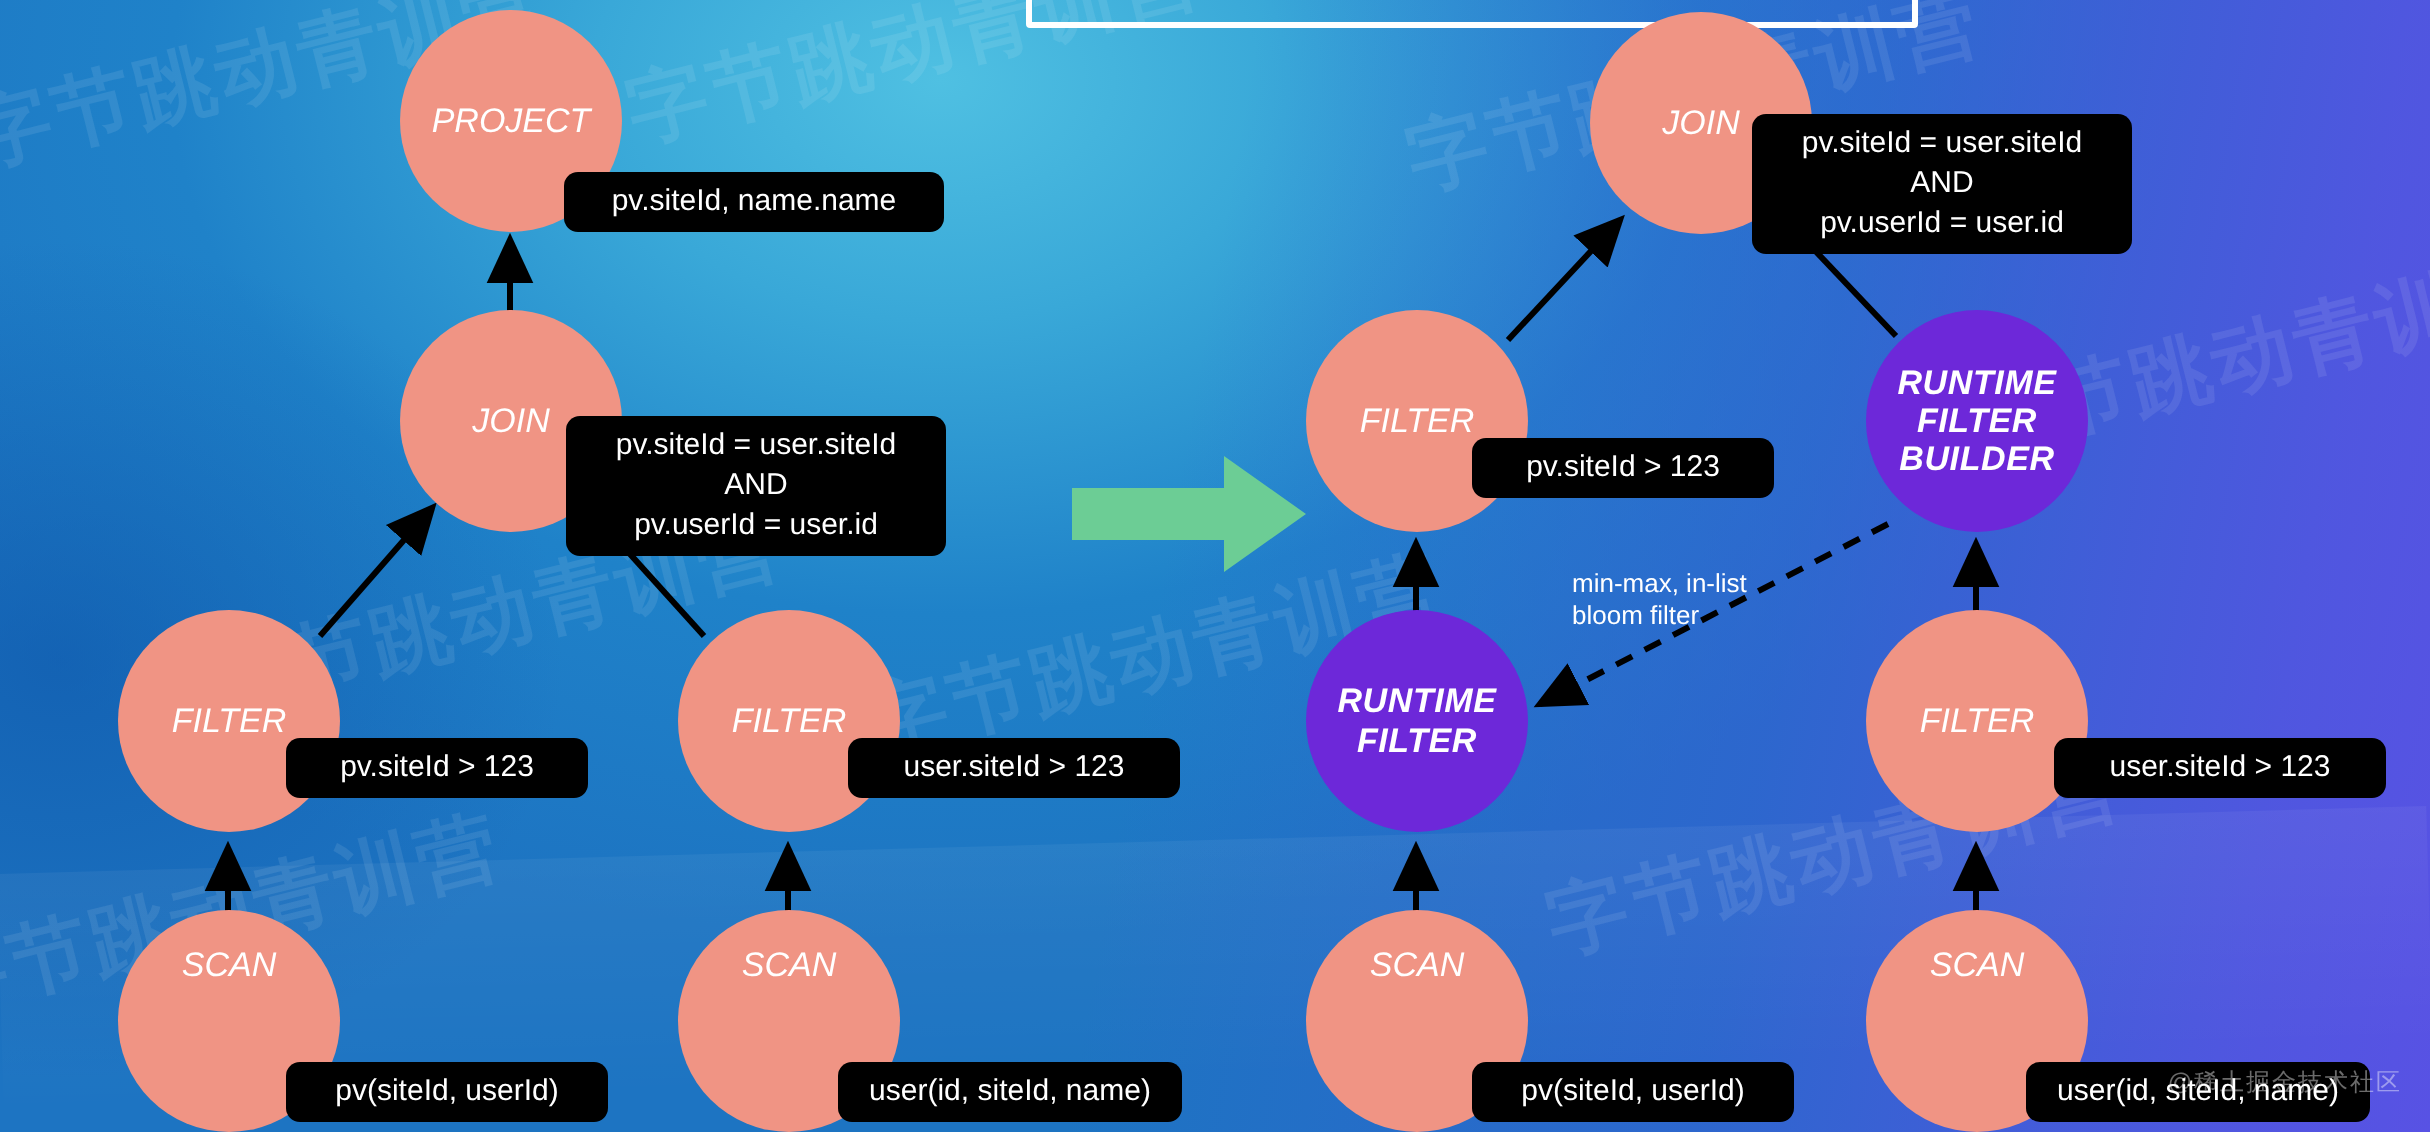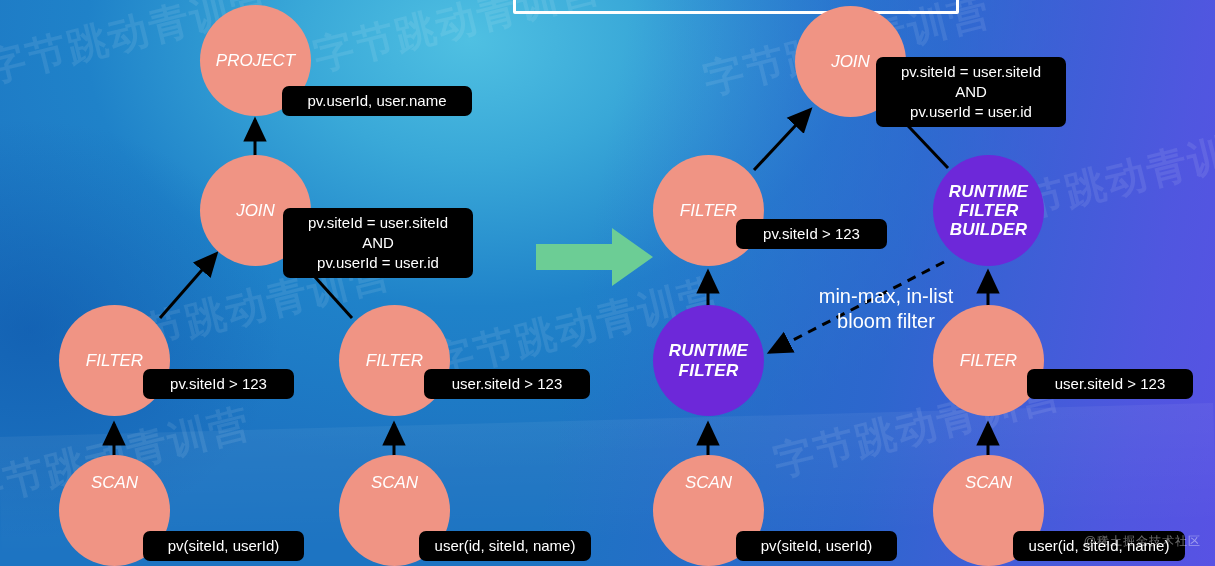--- a/index.html
+++ b/index.html
@@ -117,23 +117,23 @@
     padding: 5px 12px;
     text-align: center;
     box-sizing: border-box;
     white-space: pre-line;
   }
 
   
   .caption {
     position: absolute;
     color: #ffffff;
-    font-size: 20px;
+    font-size: 13px;
     line-height: 1.25;
-    text-align: center;
+    text-align: left;
     white-space: pre-line;
   }
 
   
   .flow-arrow { position: absolute; left: 536px; top: 228px; }
 </style>
 </head>
 <body>
 
 <div id="stage">
@@ -196,21 +196,21 @@
   <div class="node salmon" style="left:339px; top:305px; width:111px; height:111px;">
     <span>FILTER</span>
   </div>
   <div class="node salmon" style="left:59px;  top:455px; width:111px; height:111px;">
     <span style="margin-bottom:56px;">SCAN</span>
   </div>
   <div class="node salmon" style="left:339px; top:455px; width:111px; height:111px;">
     <span style="margin-bottom:56px;">SCAN</span>
   </div>
 
-  <div class="tag" style="left:282px; top:86px;  width:190px;">pv.userId, user.name</div>
+  <div class="tag" style="left:282px; top:86px;  width:190px;">pv.siteId, name.name</div>
   <div class="tag" style="left:283px; top:208px; width:190px;">pv.siteId = user.siteId
 AND
 pv.userId = user.id</div>
   <div class="tag" style="left:143px; top:369px; width:151px;">pv.siteId &gt; 123</div>
   <div class="tag" style="left:424px; top:369px; width:166px;">user.siteId &gt; 123</div>
   <div class="tag" style="left:143px; top:531px; width:161px;">pv(siteId, userId)</div>
   <div class="tag" style="left:419px; top:531px; width:172px;">user(id, siteId, name)</div>
 
   <div class="node salmon" style="left:795px; top:6px;   width:111px; height:111px;">
     <span>JOIN</span>

